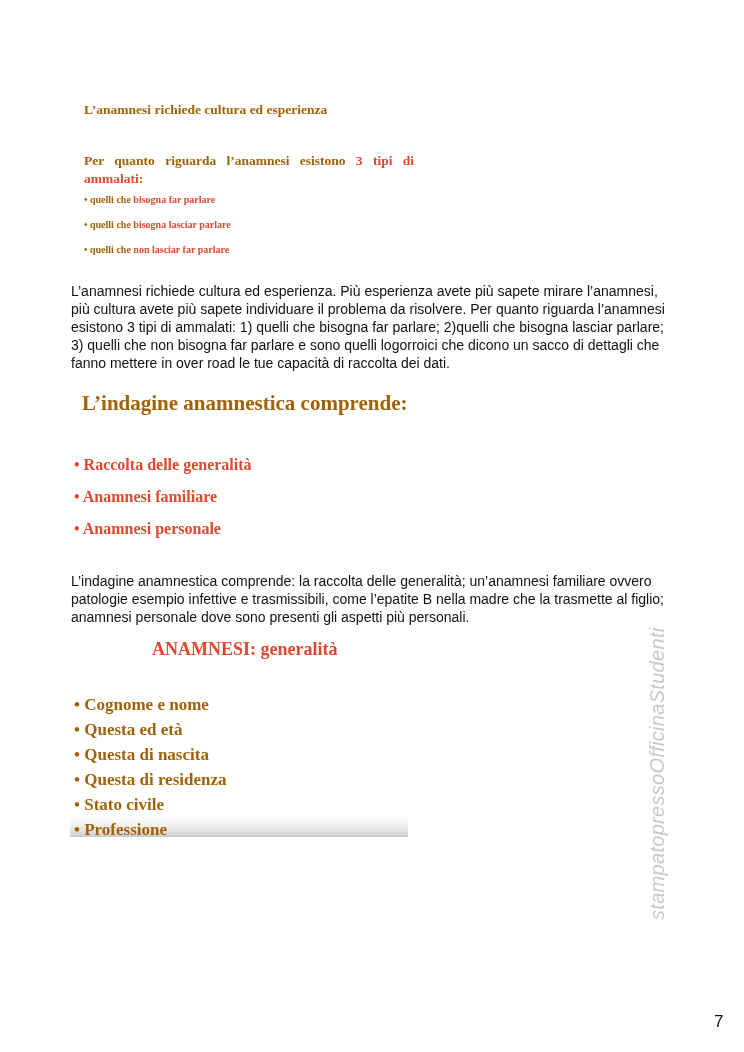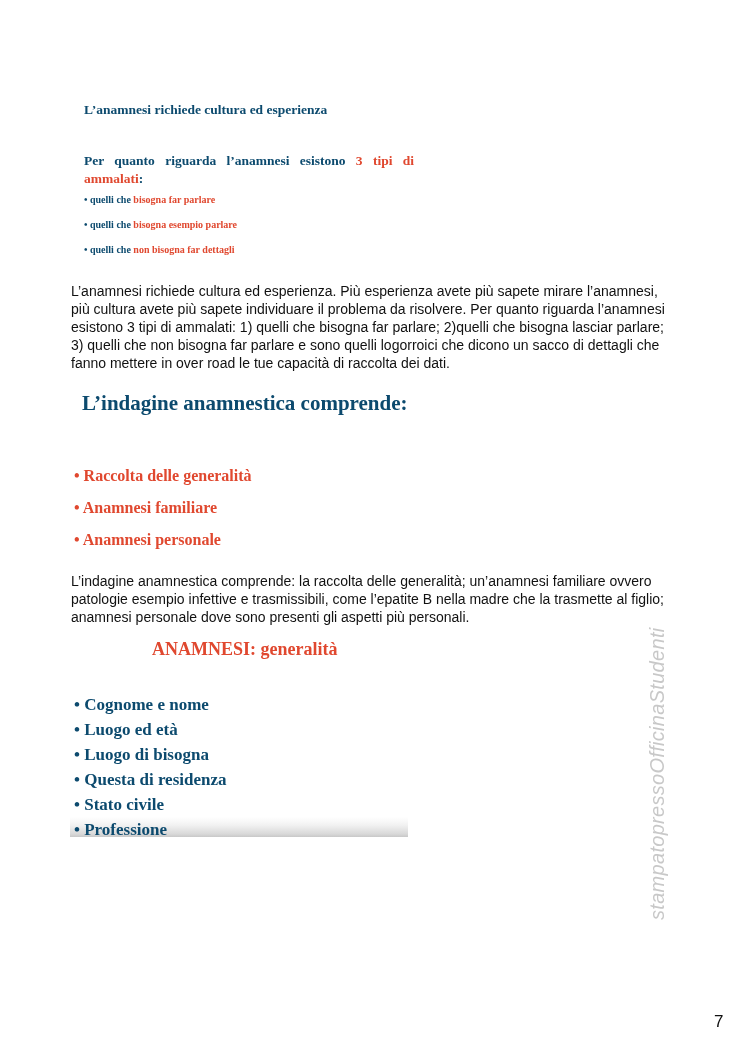--- a/index.html
+++ b/index.html
@@ -1,39 +1,39 @@
 <!DOCTYPE html>
 <html><head>
   <meta charset="utf-8">
   <style>
     html, body { margin: 0; padding: 0; background: #ffffff; }
     body { width: 744px; height: 1052px; position: relative; overflow: hidden; }
     .page { position: absolute; left: 0; top: 0; width: 744px; height: 1052px; background: #fff; }
 
     .slide { position: absolute; background: #fff; }
     .serif { font-family: "Liberation Serif", "DejaVu Serif", serif; font-weight: bold; }
-    .blue { color: #0c4a6e; }
+    .blue { color: #a16207; }
     .red { color: #e0482f; }
 
     
     #slide1 { left: 70px; top: 90px; width: 360px; height: 180px; }
     #slide1 .s1-title { position: absolute; left: 14px; top: 12px; font-size: 13.5px; }
     #slide1 .s1-intro { position: absolute; left: 14px; top: 62px; width: 330px; font-size: 13.5px; line-height: 18px; text-align: justify; text-align-last: left; word-spacing: 3px; }
     #slide1 .s1-item { position: absolute; left: 14px; font-size: 10px; }
 
     
     .bodytext { position: absolute; left: 71px; font-family: "Liberation Sans", "DejaVu Sans", sans-serif; font-size: 14px; color: #111; line-height: 18px; }
     #para1 { top: 282px; width: 600px; }
     #para2 { top: 572px; width: 610px; }
     #para3 { top: 849px; width: 400px; }
 
     
     #slide2 { left: 66px; top: 385px; width: 360px; height: 170px; }
     #slide2 .s2-title { position: absolute; left: 16px; top: 6px; font-size: 21px; }
-    #slide2 .s2-item { position: absolute; left: 8px; font-size: 16px; margin-top: 11px; }
+    #slide2 .s2-item { position: absolute; left: 8px; font-size: 16px; }
 
     
     #slide3 { left: 70px; top: 633px; width: 340px; height: 205px; }
     #slide3 .s3-title { position: absolute; left: 82px; top: 6px; font-size: 18px; }
     #slide3 .s3-item { position: absolute; left: 4px; font-size: 17px; }
     #slide3 .s3-bar { position: absolute; left: 0; top: 184px; width: 338px; height: 20px;
       background: linear-gradient(to bottom, #ffffff 0%, #f2f2f2 40%, #d8d8d8 85%, #c8c8c8 100%); }
 
     
     #watermark { position: absolute; left: 646px; top: 920px; transform-origin: left top; transform: rotate(-90deg);
@@ -48,44 +48,44 @@
 
   <div id="slide1" class="slide">
     <div class="s1-title serif blue">L’anamnesi richiede cultura ed esperienza</div>
     <div class="s1-intro serif">
       <span class="blue">Per quanto riguarda l’anamnesi esistono </span><span class="red">3 tipi di ammalati</span><span class="blue">:</span>
     </div>
     <div class="s1-item serif" style="top:104px;">
       <span class="blue">• quelli che </span><span class="red">bisogna far parlare</span>
     </div>
     <div class="s1-item serif" style="top:129px;">
-      <span class="blue">• quelli che </span><span class="red">bisogna esempio parlare</span>
+      <span class="blue">• quelli che </span><span class="red">bisogna lasciar parlare</span>
     </div>
     <div class="s1-item serif" style="top:154px;">
-      <span class="blue">• quelli che </span><span class="red">non bisogna far dettagli</span>
+      <span class="blue">• quelli che </span><span class="red">non lasciar far parlare</span>
     </div>
   </div>
 
   <div id="para1" class="bodytext">L’anamnesi richiede cultura ed esperienza. Più esperienza avete più sapete mirare l’anamnesi, più cultura avete più sapete individuare il problema da risolvere.  Per quanto riguarda l’anamnesi esistono 3 tipi di ammalati: 1) quelli che bisogna far parlare; 2)quelli che bisogna lasciar parlare; 3) quelli che non bisogna far parlare e sono quelli logorroici che dicono un sacco di dettagli che fanno mettere in over road le tue capacità di raccolta dei dati.</div>
 
   <div id="slide2" class="slide">
     <div class="s2-title serif blue">L’indagine anamnestica comprende:</div>
     <div class="s2-item serif red" style="top:71px;">• Raccolta delle generalità</div>
     <div class="s2-item serif red" style="top:103px;">• Anamnesi familiare</div>
     <div class="s2-item serif red" style="top:135px;">• Anamnesi personale</div>
   </div>
 
   <div id="para2" class="bodytext">L’indagine anamnestica comprende: la raccolta delle generalità; un’anamnesi familiare ovvero patologie esempio infettive e trasmissibili, come l’epatite B nella madre che la trasmette al figlio; anamnesi personale dove sono presenti gli aspetti più personali.</div>
 
   <div id="slide3" class="slide">
     <div class="s3-bar"></div>
     <div class="s3-title serif red">ANAMNESI: generalità</div>
     <div class="s3-item serif blue" style="top:62px;">• Cognome e nome</div>
-    <div class="s3-item serif blue" style="top:87px;">• Luogo ed età</div>
-    <div class="s3-item serif blue" style="top:112px;">• Luogo di bisogna</div>
+    <div class="s3-item serif blue" style="top:87px;">• Questa ed età</div>
+    <div class="s3-item serif blue" style="top:112px;">• Questa di nascita</div>
     <div class="s3-item serif blue" style="top:137px;">• Questa di residenza</div>
     <div class="s3-item serif blue" style="top:162px;">• Stato civile</div>
     <div class="s3-item serif blue" style="top:187px;">• Professione</div>
   </div>
 
 
   <div id="watermark">stampatopressoOfficinaStudenti</div>
 
   <div id="pagenum">7</div>
 </div>

